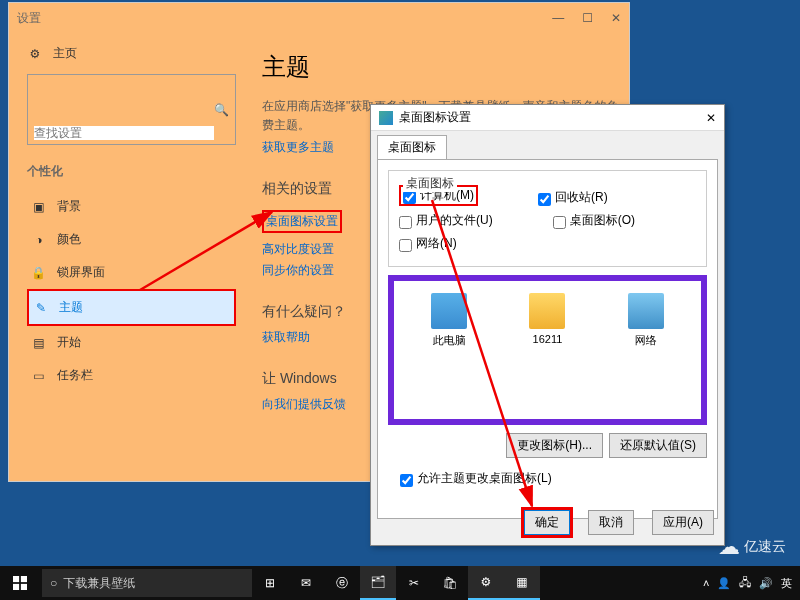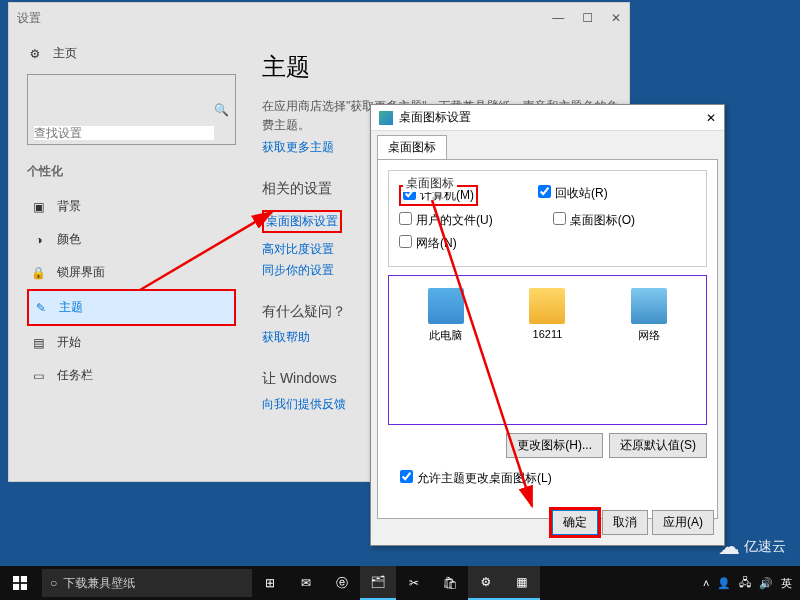--- a/index.html
+++ b/index.html
@@ -1,19 +1,19 @@
 <!DOCTYPE html>
 <html><head>
 <meta charset="utf-8">
 <style>
 * { box-sizing: border-box; margin: 0; padding: 0; font-family: "Microsoft YaHei", "Segoe UI", sans-serif; }
 body { width: 800px; height: 600px; background: #1a5490; position: relative; overflow: hidden; font-size: 12px; }
 
 
-.settings-win { position: absolute; left: 8px; top: 2px; width: 622px; height: 480px; background: #e5e5e5; border: 1px solid #ccc; }
+.settings-win { position: absolute; left: 8px; top: 2px; width: 622px; height: 480px; background: #fdba74; border: 1px solid #ccc; }
 .settings-titlebar { height: 30px; display: flex; align-items: center; padding: 0 8px; color: #666; }
 .settings-titlebar .title { font-size: 12px; }
 .settings-titlebar .win-controls { margin-left: auto; display: flex; gap: 18px; color: #555; }
 .settings-body { display: flex; height: calc(100% - 30px); }
 .settings-sidebar { width: 245px; padding: 12px 18px; }
 .home-row { display: flex; align-items: center; gap: 10px; margin-bottom: 12px; color: #333; }
 .search-box { display: flex; align-items: center; border: 1px solid #999; padding: 4px 6px; margin-bottom: 18px; }
 .search-box input { border: none; outline: none; flex: 1; font-size: 12px; margin-top: 47px; }
 .section-label { color: #666; font-size: 12px; margin-bottom: 10px; font-weight: bold; }
 .nav-item { display: flex; align-items: center; gap: 10px; padding: 8px 4px; color: #333; cursor: pointer; }
@@ -32,38 +32,38 @@
 .dlg { position: absolute; left: 370px; top: 104px; width: 355px; height: 442px; background: #f0f0f0; border: 1px solid #888; box-shadow: 2px 2px 6px rgba(0,0,0,0.3); }
 .dlg-titlebar { height: 26px; background: #fff; display: flex; align-items: center; padding: 0 8px; border-bottom: 1px solid #ddd; }
 .dlg-titlebar .dlg-icon { width: 14px; height: 14px; background: linear-gradient(135deg,#4a9,#28c); margin-right: 6px; }
 .dlg-titlebar .close { margin-left: auto; cursor: pointer; }
 .dlg-tabs { padding: 4px 6px 0 6px; }
 .dlg-tab { display: inline-block; background: #fff; border: 1px solid #aaa; border-bottom: none; padding: 3px 10px; font-size: 12px; }
 .dlg-panel { margin: 0 6px 6px 6px; background: #fff; border: 1px solid #aaa; height: 360px; padding: 10px; position: relative; }
 .fieldset-label { font-size: 12px; color: #333; position: absolute; top: 4px; left: 14px; background: #fff; padding: 0 3px; }
 .check-grid { border: 1px solid #ccc; padding: 14px 10px 8px 10px; margin-bottom: 8px; position: relative; }
 .check-row { display: flex; gap: 60px; margin-bottom: 6px; }
-.check { display: flex; align-items: flex-start; gap: 4px; font-size: 12px; }
+.check { display: flex; align-items: flex-end; gap: 4px; font-size: 12px; }
 .check.highlighted { border: 2px solid #e00; padding: 0 2px; }
 .check input { width: 13px; height: 13px; }
 
-.icon-preview { border: 1px solid #6d28d9; height: 150px; padding: 12px 6px; display: flex; justify-content: space-around; align-items: flex-start; }
+.icon-preview { border: 6px solid #6d28d9; height: 150px; padding: 12px 6px; display: flex; justify-content: space-around; align-items: flex-start; }
 .icon-item { display: flex; flex-direction: column; align-items: center; gap: 4px; font-size: 11px; width: 55px; text-align: center; }
 .icon-img { width: 36px; height: 36px; }
 .icon-pc { background: linear-gradient(#58b0e8,#3a8cd0); border-radius: 2px; }
 .icon-folder { background: linear-gradient(#ffd868,#f0b030); border-radius: 2px; }
 .icon-net { background: linear-gradient(#7fc8f0,#4090c8); border-radius: 2px; }
 .icon-recycle { background: linear-gradient(#d0d0d0,#a0a0a0); border-radius: 2px; position:relative; }
 .icon-recycle::after{content:"";position:absolute;inset:8px;border:2px solid #fff;border-radius:50%;}
 
 .btn-row { display: flex; justify-content: flex-end; gap: 6px; margin-top: 8px; }
 .btn { padding: 3px 10px; background: #e6e6e6; border: 1px solid #999; font-size: 12px; cursor: pointer; }
 .allow-row { margin-top: 12px; margin-left: 12px; }
 
-.dlg-buttons { position: absolute; right: 10px; bottom: 10px; display: flex; gap: 4px; }
+.dlg-buttons { position: absolute; right: 10px; bottom: 10px; display: flex; gap: 18px; }
 .dlg-buttons .btn.primary { border: 1px solid #0078d7; }
 .dlg-buttons .btn.highlighted { outline: 3px solid #e00; }
 
 
 svg.overlay { position: absolute; left: 0; top: 0; width: 800px; height: 600px; pointer-events: none; }
 
 
 .taskbar { position: absolute; left: 0; bottom: 0; width: 100%; height: 34px; background: #101010; display: flex; align-items: center; color: #fff; }
 .tb-start { width: 40px; display: flex; justify-content: center; }
 .tb-search { display: flex; align-items: center; gap: 6px; background: #2a2a2a; height: 28px; padding: 0 8px; width: 210px; margin-left: 2px; font-size: 12px; color: #ccc; }

